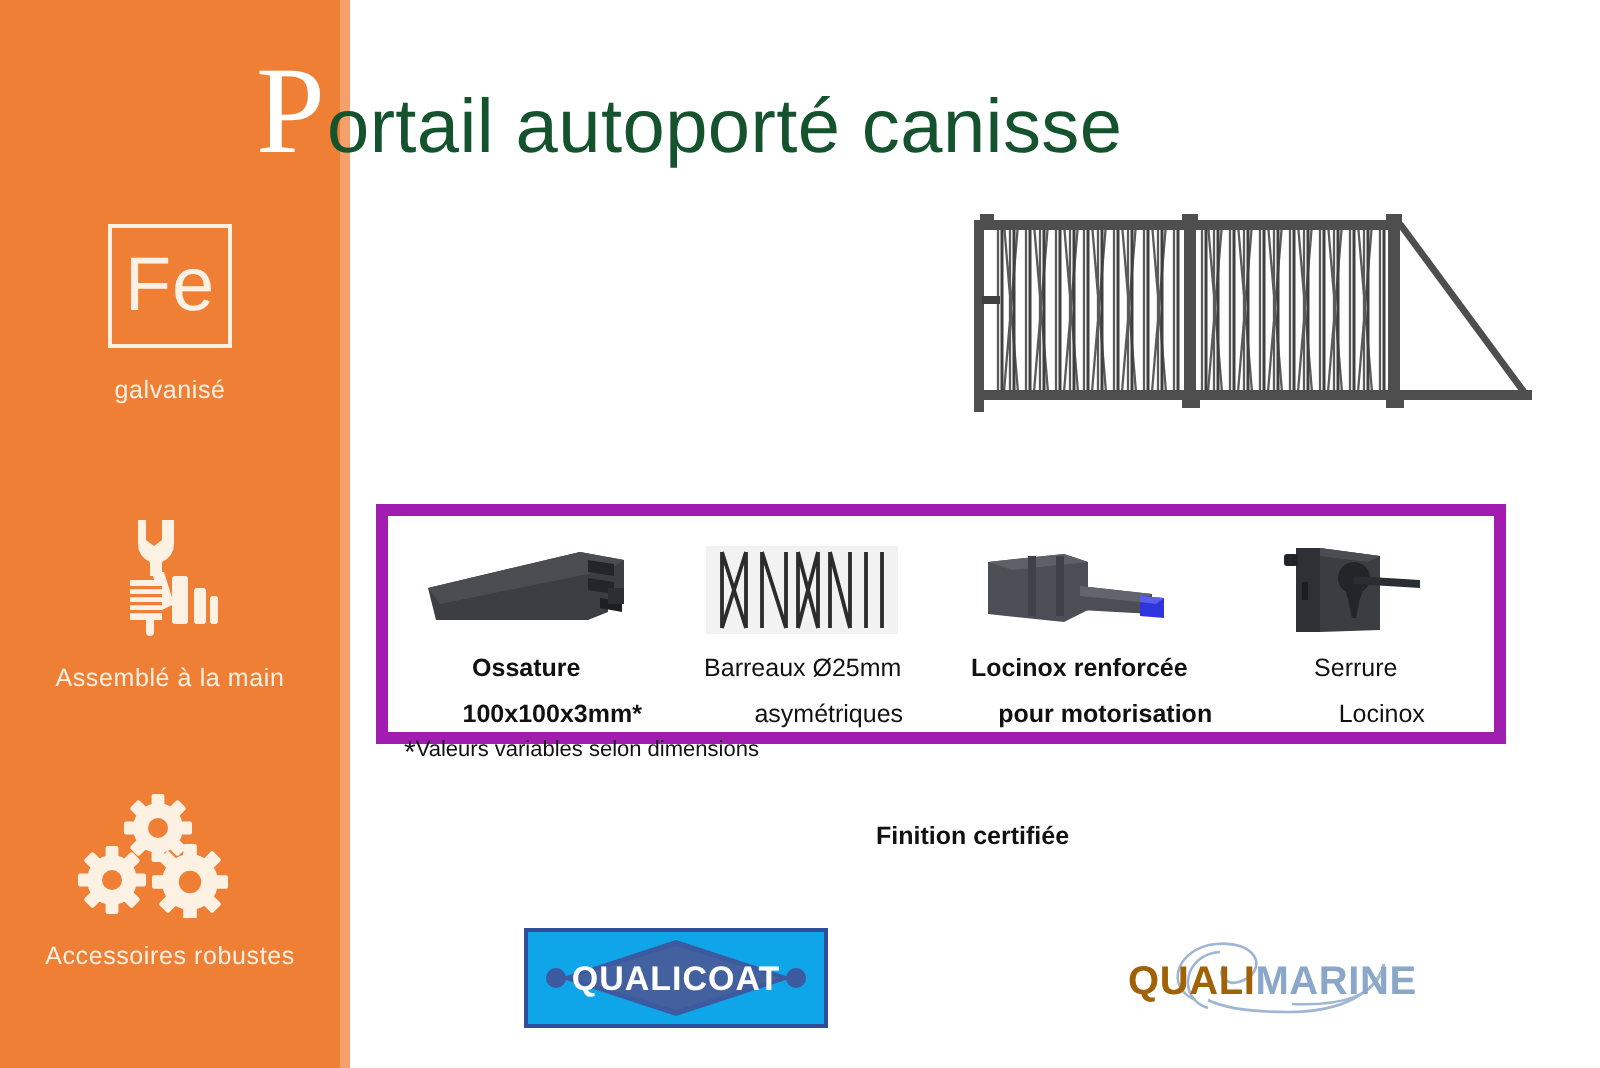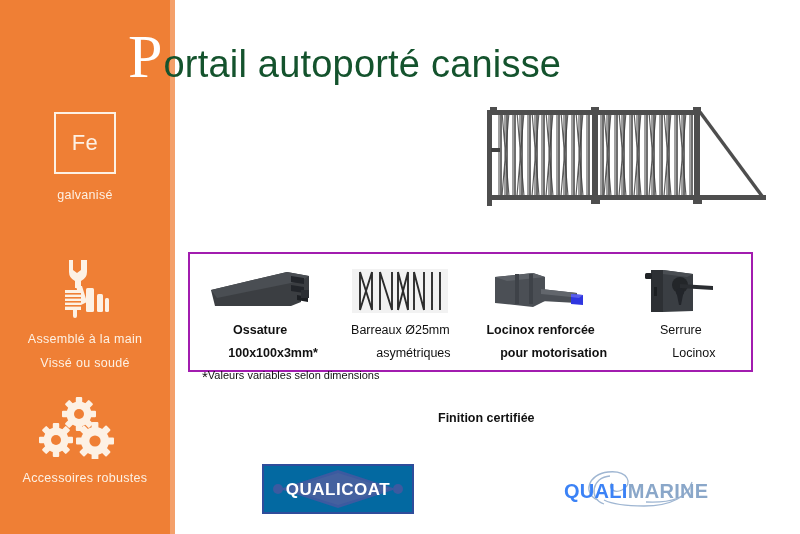--- a/index.html
+++ b/index.html
@@ -54,21 +54,21 @@
     width: 62px;
     height: 62px;
     margin: 0 auto 10px auto;
     border: 2px solid #fdf1e4;
     box-sizing: border-box;
     display: flex;
     align-items: center;
     justify-content: center;
   }
   #fe-symbol {
-    font-size: 22px;
+    font-size: 38px;
     color: #fdf1e4;
     line-height: 1;
     letter-spacing: .5px;
   }
   .side-icon {
     display: block;
     margin: 0 auto 8px auto;
   }
 
   
@@ -106,21 +106,21 @@
     height: 122px;
   }
 
   
   #spec-box {
     position: absolute;
     left: 188px;
     top: 252px;
     width: 565px;
     height: 120px;
-    border: 2px solid #a21caf;
+    border: 6px solid #a21caf;
     box-sizing: border-box;
     display: flex;
   }
   .spec-cell {
     flex: 1 1 0;
     display: flex;
     flex-direction: column;
     align-items: center;
     justify-content: flex-start;
     padding-top: 8px;
@@ -176,39 +176,39 @@
 
   
   #qualicoat {
     position: absolute;
     left: 262px;
     top: 464px;
     width: 152px;
     height: 50px;
     border: 2px solid #2f4d9b;
     box-sizing: border-box;
-    background: #0369a1;
+    background: #0ea5e9;
   }
   #qualimarine {
     position: absolute;
     left: 562px;
     top: 466px;
     width: 150px;
     height: 46px;
   }
   #qm-text {
     position: absolute;
     left: 2px;
     top: 14px;
     font-size: 20px;
     font-weight: bold;
     letter-spacing: .3px;
     white-space: nowrap;
   }
-  #qm-quali { color: #3b82f6; }
+  #qm-quali { color: #a16207; }
   #qm-marine { color: #8aa7c9; }
 </style>
 </head>
 <body>
 
 <div id="page">
 
   <div id="sidebar"></div>
   <div id="sidebar-edge"></div>
 
@@ -231,21 +231,20 @@
       <rect x="12" y="39" width="16" height="1.6" fill="#ef7f35"></rect>
       <rect x="12" y="43" width="16" height="1.6" fill="#ef7f35"></rect>
       <rect x="12" y="47" width="16" height="1.6" fill="#ef7f35"></rect>
       <path d="M20 52 L20 58 Q20 60 22 60 Q24 60 24 58 L24 52 Z" fill="#fdf1e4"></path>
 
       <rect x="33" y="30" width="8" height="24" rx="1.5" fill="#fdf1e4"></rect>
       <rect x="44" y="36" width="6" height="18" rx="1.5" fill="#fdf1e4"></rect>
       <rect x="52" y="40" width="4" height="14" rx="1.5" fill="#fdf1e4"></rect>
     </svg>
     <div class="side-caption">Assemblé à la main</div>
-    <div class="side-caption">Vissé ou soudé</div>
   </div>
 
   <div class="side-block" style="top:397px;">
     <svg class="side-icon" width="96" height="62" viewBox="0 0 96 62">
       <g fill="#fdf1e4">
 
         <g transform="translate(42,17)">
           <g>
             <rect x="-3.2" y="-17" width="6.4" height="34" rx="1"></rect>
             <rect x="-17" y="-3.2" width="34" height="6.4" rx="1"></rect>

